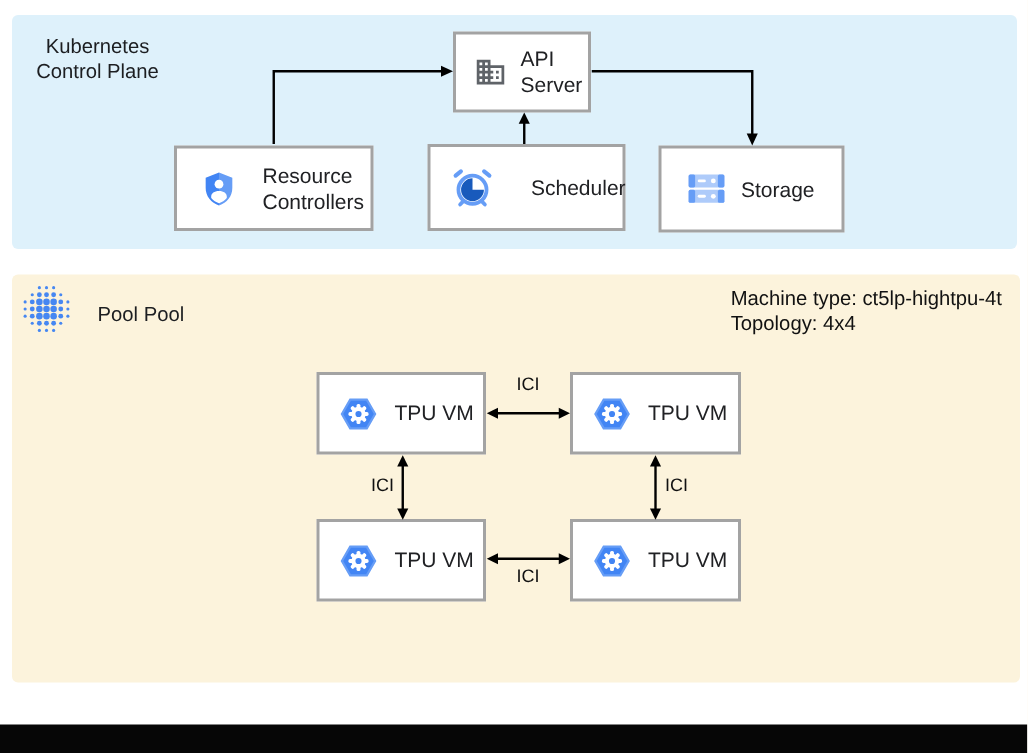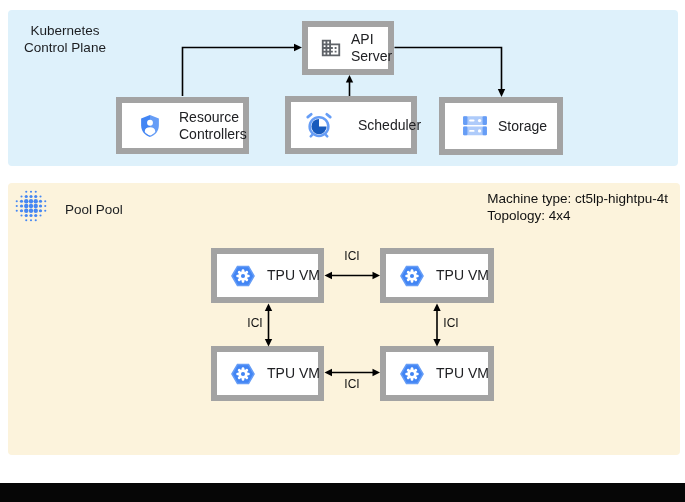--- a/index.html
+++ b/index.html
@@ -12,21 +12,21 @@
   #cp-panel{left:8px;top:10px;width:670px;height:156px;background:#def1fb;}
   #np-panel{left:8px;top:183px;width:672px;height:272px;background:#fcf3dc;}
 
   .panel-title{position:absolute;font-size:13.5px;color:#1c1e21;}
   #cp-title{left:8px;top:12px;width:98px;text-align:center;line-height:17px;}
   #np-title{left:57px;top:19px;font-size:13.5px;}
   #np-dots{position:absolute;left:4px;top:4px;width:38px;height:38px;}
   .np-meta{position:absolute;right:12px;top:7px;text-align:left;font-size:13.5px;line-height:17px;color:#111;}
 
   .node{
-    position:absolute;background:#ffffff;border:6px solid #a3a3a3;
+    position:absolute;background:#ffffff;border:2px solid #a3a3a3;
     box-sizing:border-box;display:flex;align-items:center;
     font-size:14px;color:#202124;
   }
   .node .ic{display:flex;flex:none;align-items:center;justify-content:center;}
   .node .lbl{line-height:17px;}
 
   #api-node{left:294px;top:11px;width:92px;height:54px;padding-left:12px;gap:9px;}
   #api-node .lbl{width:52px;}
   #rc-node{left:108px;top:87px;width:133px;height:57px;padding-left:15px;gap:16px;}
   #rc-node .lbl{width:78px;}

